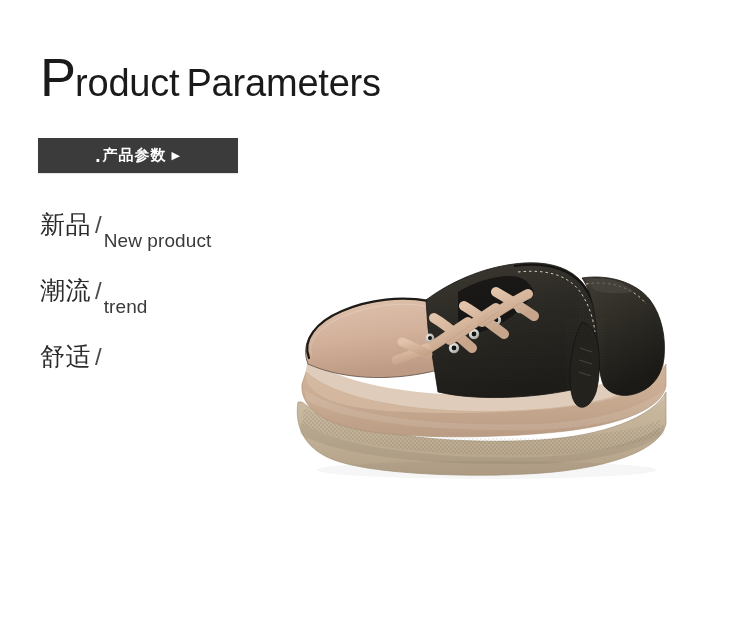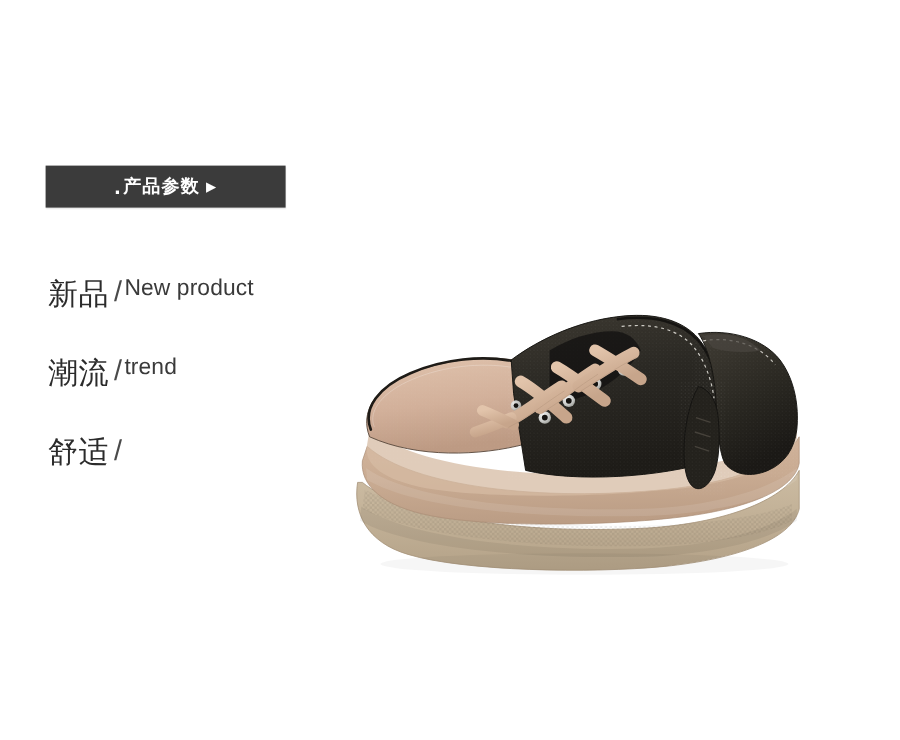--- a/index.html
+++ b/index.html
@@ -90,21 +90,21 @@
   
   .params {
     position: absolute;
     left: 40px;
     top: 192px;
     width: 300px;
   }
   .param-row {
     height: 66px;
     display: flex;
-    align-items: flex-end;
+    align-items: center;
     white-space: nowrap;
   }
   .param-cn {
     font-size: 25px;
     color: #2b2b2b;
     font-family: "DejaVu Sans", "Liberation Sans", sans-serif;
     line-height: 1.05;
     letter-spacing: 0.5px;
   }
   .param-slash {
@@ -136,20 +136,23 @@
     display: block;
     width: 400px;
     height: 240px;
   }
 </style>
 </head>
 <body>
 
 <div class="page">
 
+  <div class="heading">
+    <span class="dropcap">P</span><span class="rest">roduct</span><span class="spacer"></span><span class="rest">Parameters</span>
+  </div>
 
   <div class="banner">
     <span class="banner-text">
       <span class="banner-dot">.</span>
       <span>产品参数</span>
       <span class="banner-arrow">▶</span>
     </span>
   </div>
 
   <div class="params">

